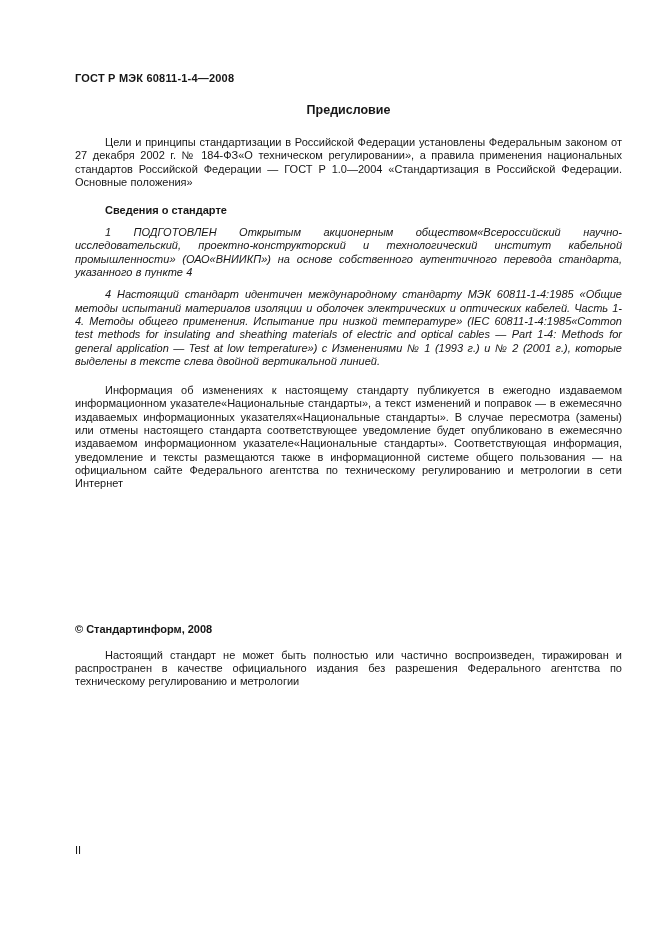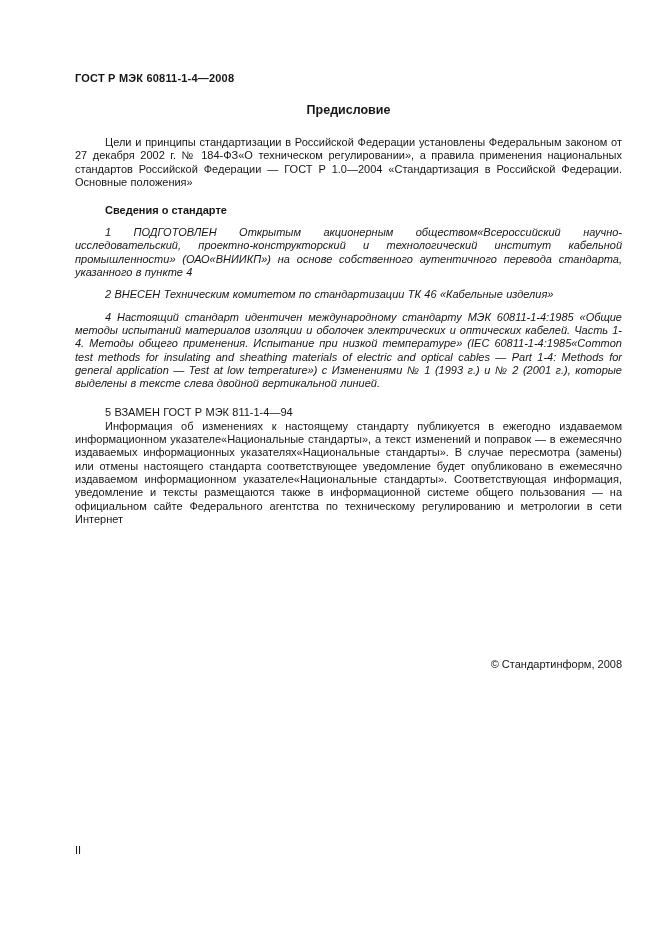--- a/index.html
+++ b/index.html
@@ -59,22 +59,23 @@
   }
   p.item5 {
     margin-bottom: 0;
   }
   .pub-note {
     margin-top: 48px;
     margin-bottom: 0;
   }
   .copyright-line {
     font-size: 11px;
-    text-align: right;
+    text-align: left;
     margin: 132px 0 14px 0;
+    font-weight: bold;
   }
   .reproduction {
     margin-bottom: 0;
   }
   .page-number {
     position: absolute;
     left: 75px;
     top: 844px;
     font-size: 11px;
   }
@@ -87,28 +88,27 @@
   <div class="doc-header">ГОСТ Р МЭК 60811-1-4—2008</div>
 
   <div class="doc-title">Предисловие</div>
 
   <p class="para intro">Цели и принципы стандартизации в Российской Федерации установлены Федеральным законом от 27 декабря 2002 г. № 184-ФЗ«О техническом регулировании», а правила применения национальных стандартов Российской Федерации — ГОСТ Р 1.0—2004 «Стандартизация в Российской Федерации. Основные положения»</p>
 
   <div class="section-heading">Сведения о стандарте</div>
 
   <p class="para item">1  ПОДГОТОВЛЕН  Открытым  акционерным  обществом«Всероссийский  научно-исследовательский, проектно-конструкторский и технологический институт кабельной промышленности» (ОАО«ВНИИКП») на основе собственного аутентичного перевода стандарта, указанного в пункте 4</p>
 
-  <p class="para item">2  ВНЕСЕН Техническим комитетом по стандартизации ТК 46 «Кабельные изделия»</p>
 
 
   <p class="para item item-main">4  Настоящий стандарт идентичен международному стандарту МЭК 60811-1-4:1985 «Общие методы испытаний материалов изоляции и оболочек электрических и оптических кабелей. Часть 1-4. Методы общего применения. Испытание при низкой температуре» (IEC 60811-1-4:1985«Common test methods for insulating and sheathing materials of electric and optical cables — Part 1-4: Methods for general application — Test at low temperature») с Изменениями № 1 (1993 г.) и № 2 (2001 г.), которые выделены в тексте слева двойной вертикальной линией.</p>
 
 
-  <p class="para item5">5  ВЗАМЕН ГОСТ Р МЭК 811-1-4—94</p>
 
   <p class="para pub-note">Информация об изменениях к настоящему стандарту публикуется в ежегодно издаваемом информационном указателе«Национальные стандарты», а текст изменений и поправок — в ежемесячно издаваемых информационных указателях«Национальные стандарты». В случае пересмотра (замены) или отмены настоящего стандарта соответствующее уведомление будет опубликовано в ежемесячно издаваемом информационном указателе«Национальные стандарты». Соответствующая информация, уведомление и тексты размещаются также в информационной системе общего пользования — на официальном сайте Федерального агентства по техническому регулированию и метрологии в сети Интернет</p>
 
   <div class="copyright-line">©  Стандартинформ, 2008</div>
 
+  <p class="para reproduction">Настоящий стандарт не может быть полностью или частично воспроизведен, тиражирован и распространен в качестве официального издания без разрешения Федерального агентства по техническому регулированию и метрологии</p>
 
 </div>
 
 <div class="page-number">II</div>
 
 </body></html>

